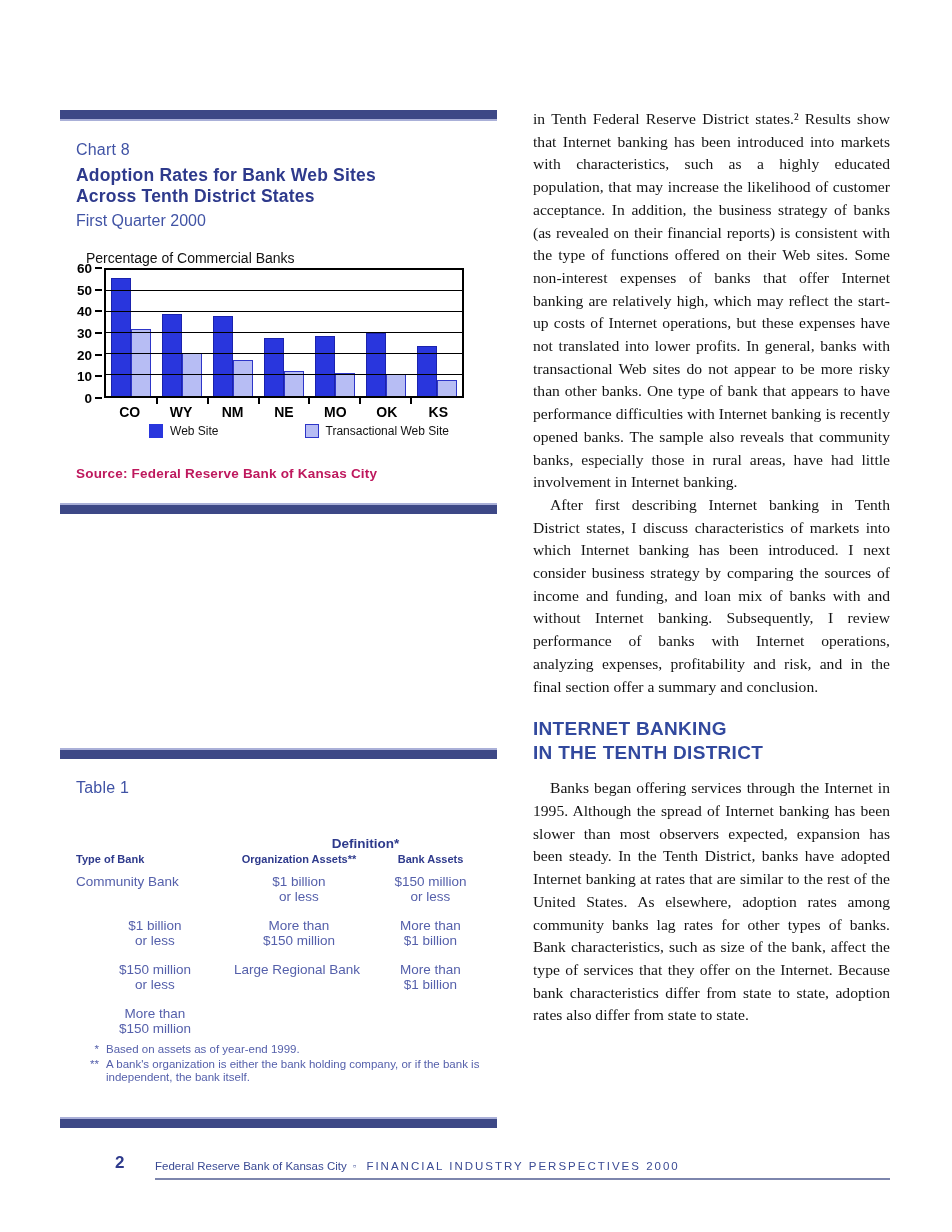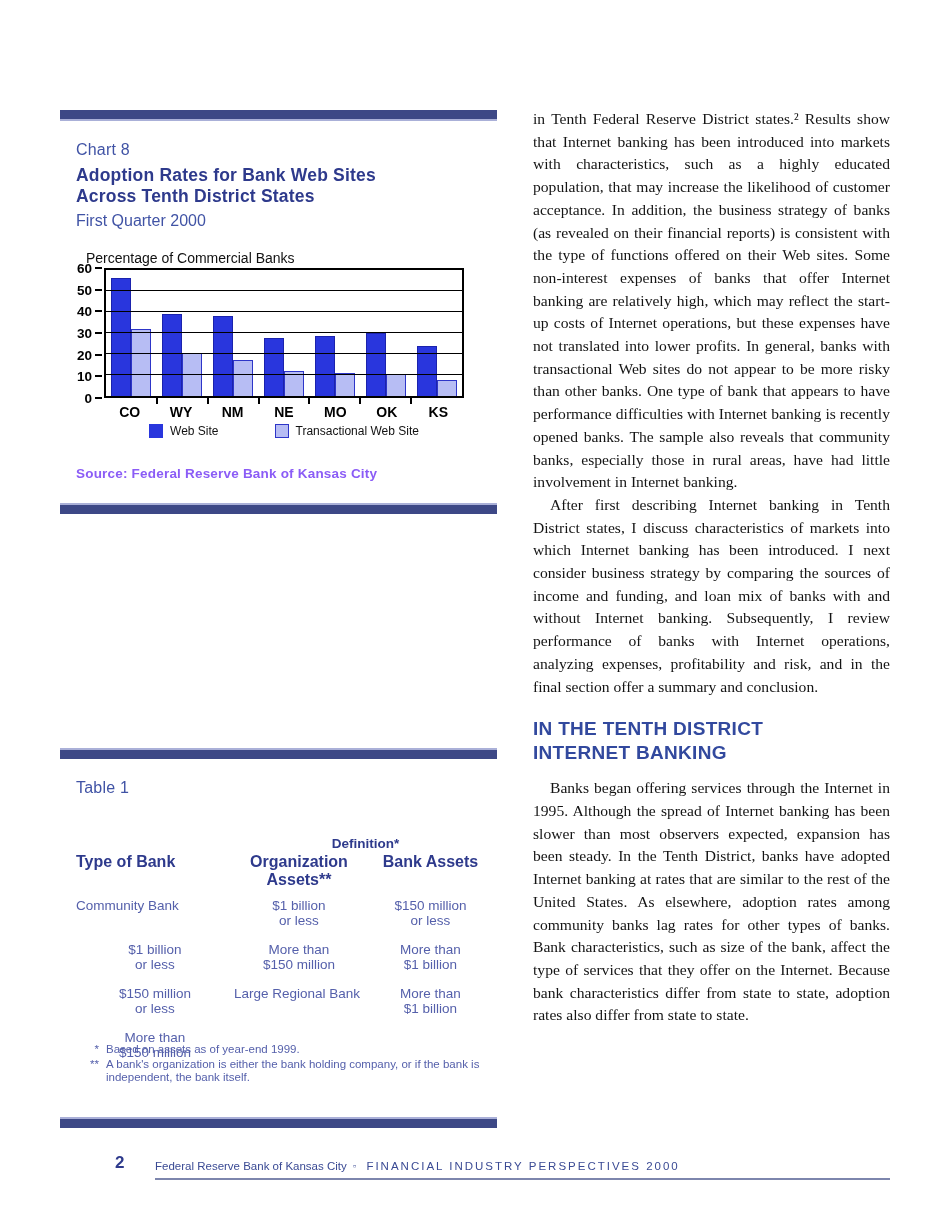--- a/index.html
+++ b/index.html
@@ -39,36 +39,36 @@
   .xtick { position:absolute; bottom:-8px; width:2px; height:8px; background:#000; }
   .bars { position:absolute; left:0; right:0; top:0; bottom:0; display:flex; }
   .bar-group { flex:1 1 0; display:flex; align-items:flex-end; justify-content:center; }
   .bar { width:20px; }
   .bar.dark { background:#2936dd; border:1px solid #1b23ad; border-bottom:none; }
   .bar.light { background:#b7bdf4; border:1.5px solid #2d35c8; border-bottom:none; }
   .x-labels { position:absolute; left:44px; top:136px; width:360px; display:flex; }
   .x-labels .xlab { flex:1 1 0; text-align:center; font-size:14px; font-weight:700; color:#000; }
 
   .legend { position:absolute; left:44px; top:424px; width:360px; display:flex; justify-content:center; gap:56px; }
-  .legend-item { display:flex; align-items:center; gap:7px; }
+  .legend-item { display:flex; align-items:center; gap:7px;margin-left:30px; }
   .swatch { width:14px; height:14px; display:inline-block; }
   .swatch.dark { background:#2936dd; }
   .swatch.light { background:#b7bdf4; border:1.5px solid #2d35c8; }
   .legend-item span.lbl { font-size:12px; color:#111; }
 
-  .chart-source { position:absolute; left:16px; font-size:13.5px; font-weight:700; color:#8b5cf6; letter-spacing:.2px; }
+  .chart-source { position:absolute; left:16px; font-size:13.5px; font-weight:700; color:#be185d; letter-spacing:.2px; }
 
   .table-title { position:absolute; left:16px; font-size:17.5px; font-weight:700; color:#2e3a8c; letter-spacing:.2px; }
   .tbl { position:absolute; left:16px; top:836px; width:421px; }
   .tbl-span-header {
     margin-left:158px; width:263px; text-align:center;
     font-size:13.5px; font-weight:700; color:#2e3a8c;
   }
   .tbl-grid { display:grid; grid-template-columns:158px 130px 133px; column-gap:0; }
-  .tbl-grid .hdr { font-size:16px; font-weight:700; color:#2e3a8c; padding-top:2px; }
+  .tbl-grid .hdr { font-size:11px; font-weight:700; color:#2e3a8c; padding-top:2px; }
   .tbl-grid .hdr.c, .tbl-grid .cell.c { text-align:center; }
   .tbl-grid .cell {
     font-size:13.5px; color:#5560ab; line-height:15px; padding-top:9px; padding-bottom:5px;
   }
   .footnotes { position:absolute; left:22px; top:1043px; width:400px; }
   .footnote { display:grid; grid-template-columns:24px auto; font-size:11.5px; color:#5560ab; line-height:13.5px; margin-bottom:1px; }
   .footnote .mark { text-align:right; padding-right:7px; }
 
   
   .right-col {
@@ -256,22 +256,22 @@
       </div>
     </div>
 
     <div class="rule-bar light-above" style="top:1117px"></div>
   </div>
 
   <div class="right-col">
     <p>in Tenth Federal Reserve District states.² Results show that Internet banking has been introduced into markets with characteristics, such as a highly educated population, that may increase the likelihood of customer acceptance. In addition, the business strategy of banks (as revealed on their financial reports) is consistent with the type of functions offered on their Web sites. Some non-interest expenses of banks that offer Internet banking are relatively high, which may reflect the start-up costs of Internet operations, but these expenses have not translated into lower profits. In general, banks with transactional Web sites do not appear to be more risky than other banks. One type of bank that appears to have performance difficulties with Internet banking is recently opened banks. The sample also reveals that community banks, especially those in rural areas, have had little involvement in Internet banking.</p>
     <p class="indent">After first describing Internet banking in Tenth District states, I discuss characteristics of markets into which Internet banking has been introduced. I next consider business strategy by comparing the sources of income and funding, and loan mix of banks with and without Internet banking. Subsequently, I review performance of banks with Internet operations, analyzing expenses, profitability and risk, and in the final section offer a summary and conclusion.</p>
     <div class="section-heading">
+      <div>INTERNET BANKING</div>
       <div>IN THE TENTH DISTRICT</div>
-      <div>INTERNET BANKING</div>
     </div>
     <p class="indent">Banks began offering services through the Internet in 1995. Although the spread of Internet banking has been slower than most observers expected, expansion has been steady. In the Tenth District, banks have adopted Internet banking at rates that are similar to the rest of the United States. As elsewhere, adoption rates among community banks lag rates for other types of banks. Bank characteristics, such as size of the bank, affect the type of services that they offer on the Internet. Because bank characteristics differ from state to state, adoption rates also differ from state to state.</p>
   </div>
 
   <div class="page-number">2</div>
   <div class="footer-line">
     <span>Federal Reserve Bank of Kansas City</span>
     <span class="sep">▫</span>
     <span class="pub">FINANCIAL INDUSTRY PERSPECTIVES 2000</span>
   </div>

